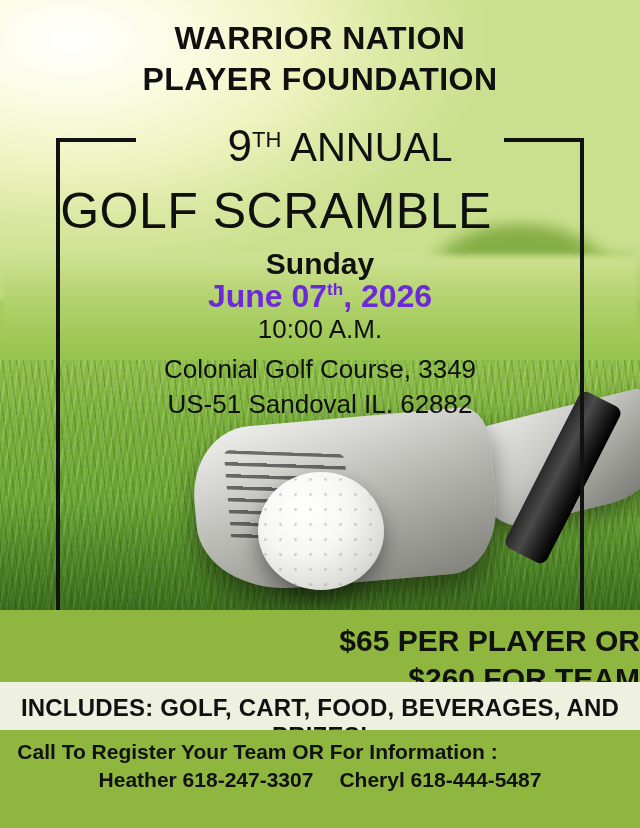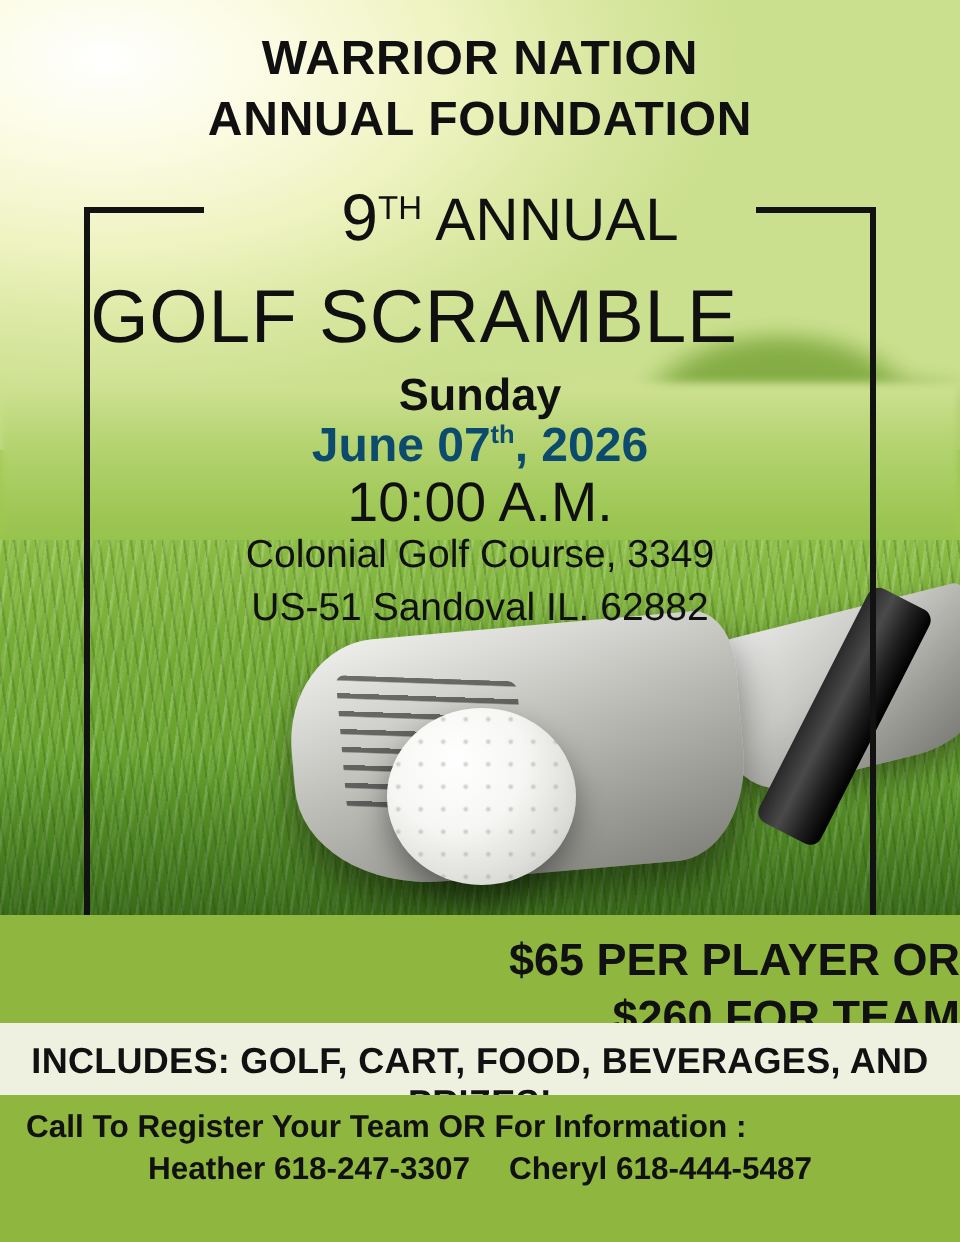--- a/index.html
+++ b/index.html
@@ -219,34 +219,34 @@
     font-size: 30px;
     font-weight: bold;
     line-height: 1.18;
   }
   .date {
     position: absolute;
     left: 0;
     top: 278px;
     width: 640px;
     text-align: center;
-    color: #0c4a6e;
+    color: #6d28d9;
     font-size: 32px;
     font-weight: bold;
   }
   .date sup { font-size: 17px; vertical-align: super; }
 
   .time {
     position: absolute;
     left: 0;
     top: 314px;
     width: 640px;
     text-align: center;
     color: #101010;
-    font-size: 37px;
+    font-size: 26px;
   }
   .venue {
     position: absolute;
     left: 0;
     top: 352px;
     width: 640px;
     text-align: center;
     color: #101010;
     font-size: 26px;
     line-height: 1.35;
@@ -348,21 +348,21 @@
   <div class="bracket br-right">
     <span class="v"></span>
       <span class="t"></span>
       <span class="b"></span>
   </div>
 
   <div class="text-layer">
 
     <div class="org">
       <div>WARRIOR NATION</div>
-      <div>ANNUAL FOUNDATION</div>
+      <div>PLAYER FOUNDATION</div>
     </div>
 
     <div class="annual">
       <span class="num">9</span><sup>TH</sup>
       <span>ANNUAL</span>
     </div>
 
     <div class="title">GOLF SCRAMBLE</div>
 
     <div class="day">Sunday</div>

